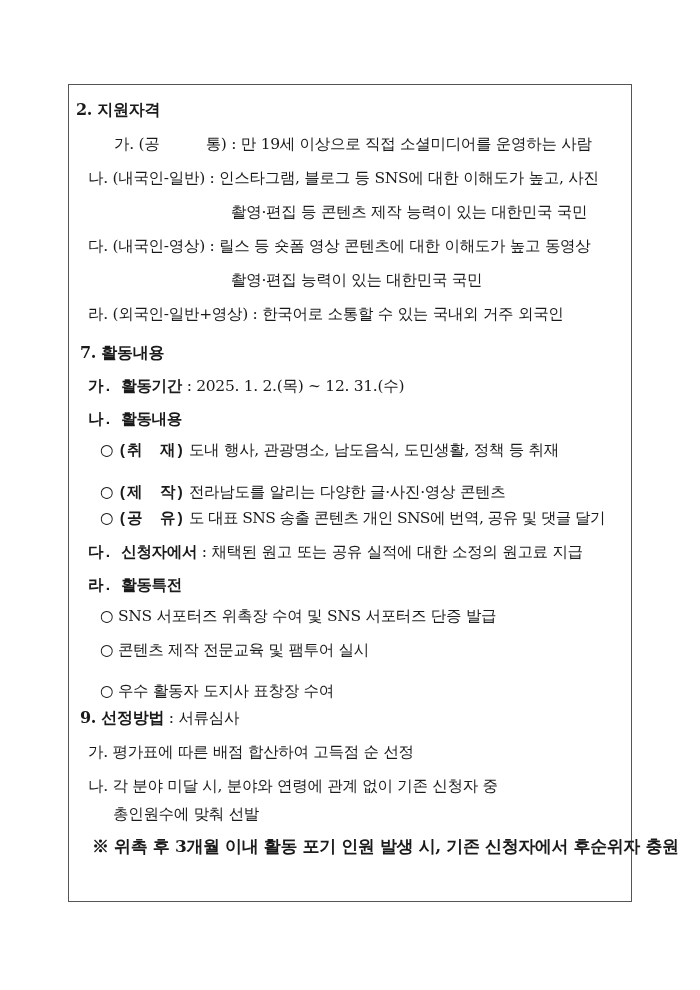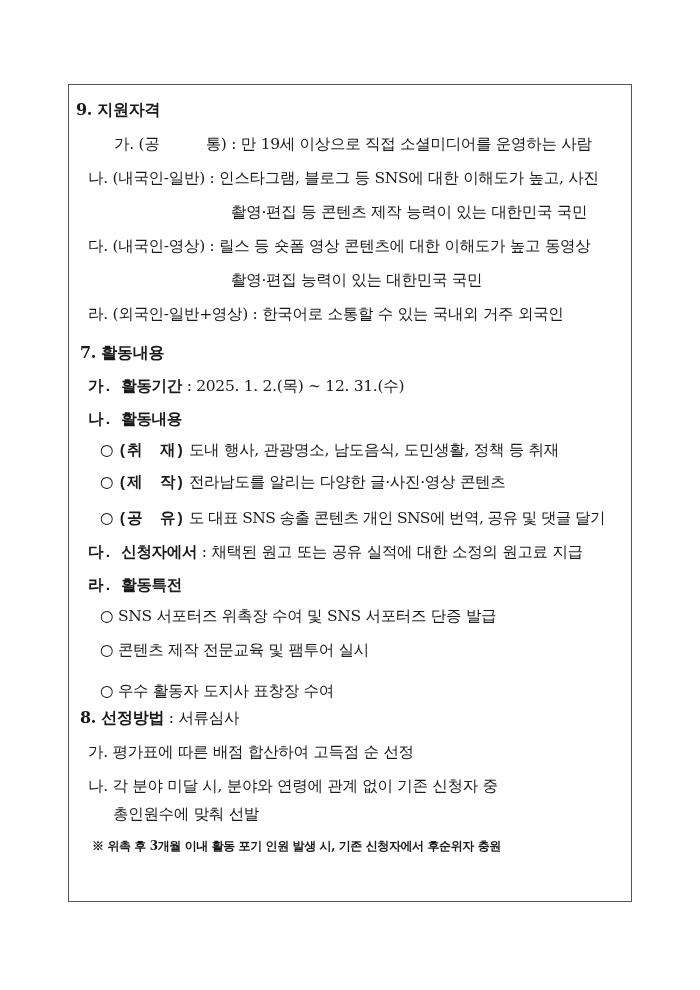--- a/index.html
+++ b/index.html
@@ -31,30 +31,30 @@
       line-height: 20px;
       letter-spacing: -0.3px;
     }
     .h {
       font-weight: bold;
       font-size: 16px;
     }
     .b { font-weight: bold; font-family: Liberation Mono, monospace; }
     .note {
       font-weight: bold;
-      font-size: 12px;
+      font-size: 17px;
       letter-spacing: -0.4px;
     }
   </style>
 </head>
 <body>
 
 <div class="box"></div>
 
-<div class="line h" style="left:76px; top:100px;">9. 지원자격</div>
+<div class="line h" style="left:76px; top:100px;">2. 지원자격</div>
 
 <div class="line" style="left:88px; top:134px;">
   <span style="white-space:pre;margin-left:26px;">가. (공          통)</span><span style="white-space:pre;"> : </span><span>만 19세 이상으로 직접 소셜미디어를 운영하는 사람</span>
 </div>
 
 <div class="line" style="left:88px; top:168px;">
   <span>나. (내국인-일반)</span><span style="white-space:pre;"> : </span><span>인스타그램, 블로그 등 SNS에 대한 이해도가 높고, 사진</span>
 </div>
 <div class="line" style="left:231px; top:202px;">촬영·편집 등 콘텐츠 제작 능력이 있는 대한민국 국민</div>
 
@@ -73,21 +73,21 @@
   <span class="b">가. 활동기간</span><span style="white-space:pre;"> : </span><span>2025. 1. 2.(목) ~ 12. 31.(수)</span>
 </div>
 
 <div class="line b" style="left:88px; top:410px;">나. 활동내용</div>
 
 <div class="line" style="left:100px; top:440px;">
   <span>○</span>
   <span class="b" style="white-space:pre;margin-top:38px;">(취  재)</span>
   <span>도내 행사, 관광명소, 남도음식, 도민생활, 정책 등 취재</span>
 </div>
-<div class="line" style="left:100px; top:472px;">
+<div class="line" style="left:100px; top:482px;">
   <span>○</span>
   <span class="b" style="white-space:pre;">(제  작)</span>
   <span>전라남도를 알리는 다양한 글·사진·영상 콘텐츠</span>
 </div>
 <div class="line" style="left:100px; top:508px;">
   <span>○</span>
   <span class="b" style="white-space:pre;">(공  유)</span>
   <span style="letter-spacing:-0.6px;">도 대표 SNS 송출 콘텐츠 개인 SNS에 번역, 공유 및 댓글 달기</span>
 </div>
 
@@ -104,20 +104,20 @@
 <div class="line" style="left:100px; top:640px;">
   <span>○</span>
   <span>콘텐츠 제작 전문교육 및 팸투어 실시</span>
 </div>
 <div class="line" style="left:100px; top:672px;margin-top:9px;">
   <span>○</span>
   <span>우수 활동자 도지사 표창장 수여</span>
 </div>
 
 <div class="line" style="left:80px; top:708px;">
-  <span class="h">8. 선정방법</span><span style="white-space:pre;"> : </span><span>서류심사</span>
+  <span class="h">9. 선정방법</span><span style="white-space:pre;"> : </span><span>서류심사</span>
 </div>
 
 <div class="line" style="left:88px; top:742px;">가. 평가표에 따른 배점 합산하여 고득점 순 선정</div>
 <div class="line" style="left:88px; top:776px;">나. 각 분야 미달 시, 분야와 연령에 관계 없이 기존 신청자 중</div>
 <div class="line" style="left:113px; top:804px;">총인원수에 맞춰 선발</div>
 
 <div class="line note" style="left:92px; top:836px;">※ 위촉 후 3개월 이내 활동 포기 인원 발생 시, 기존 신청자에서 후순위자 충원</div>
 
 </body></html>

